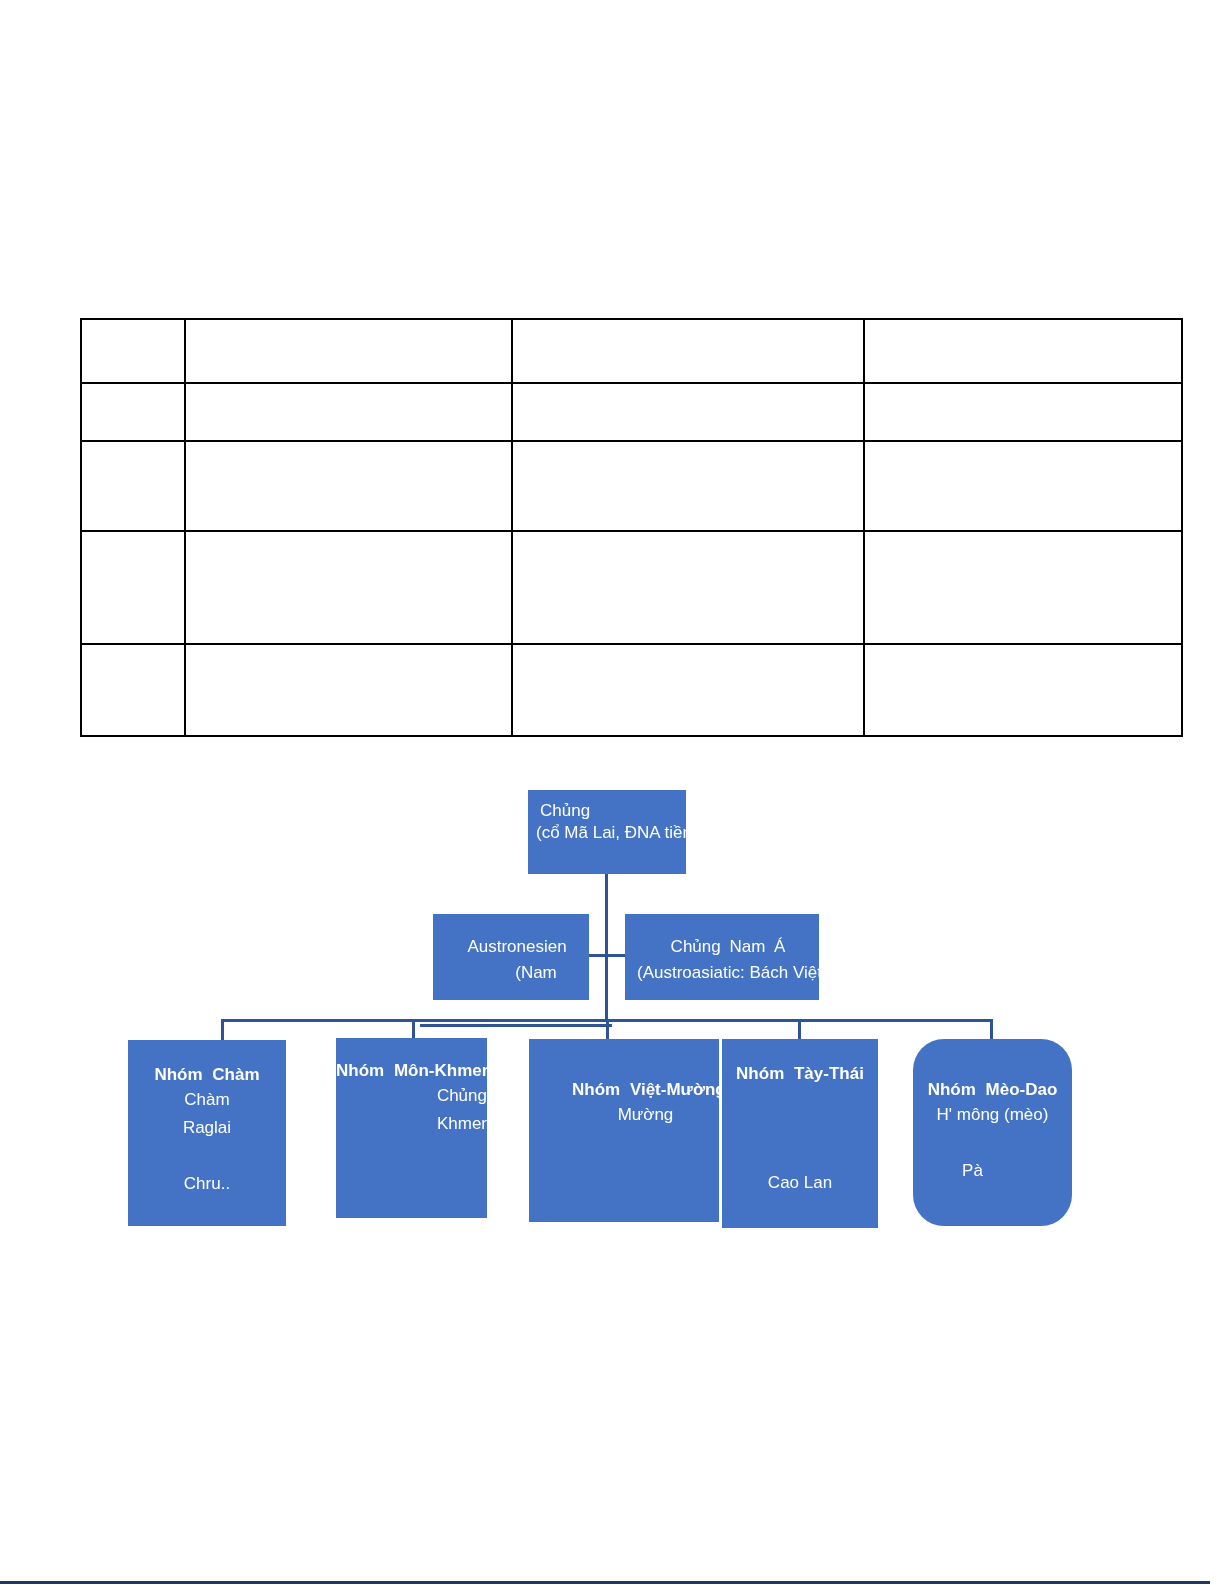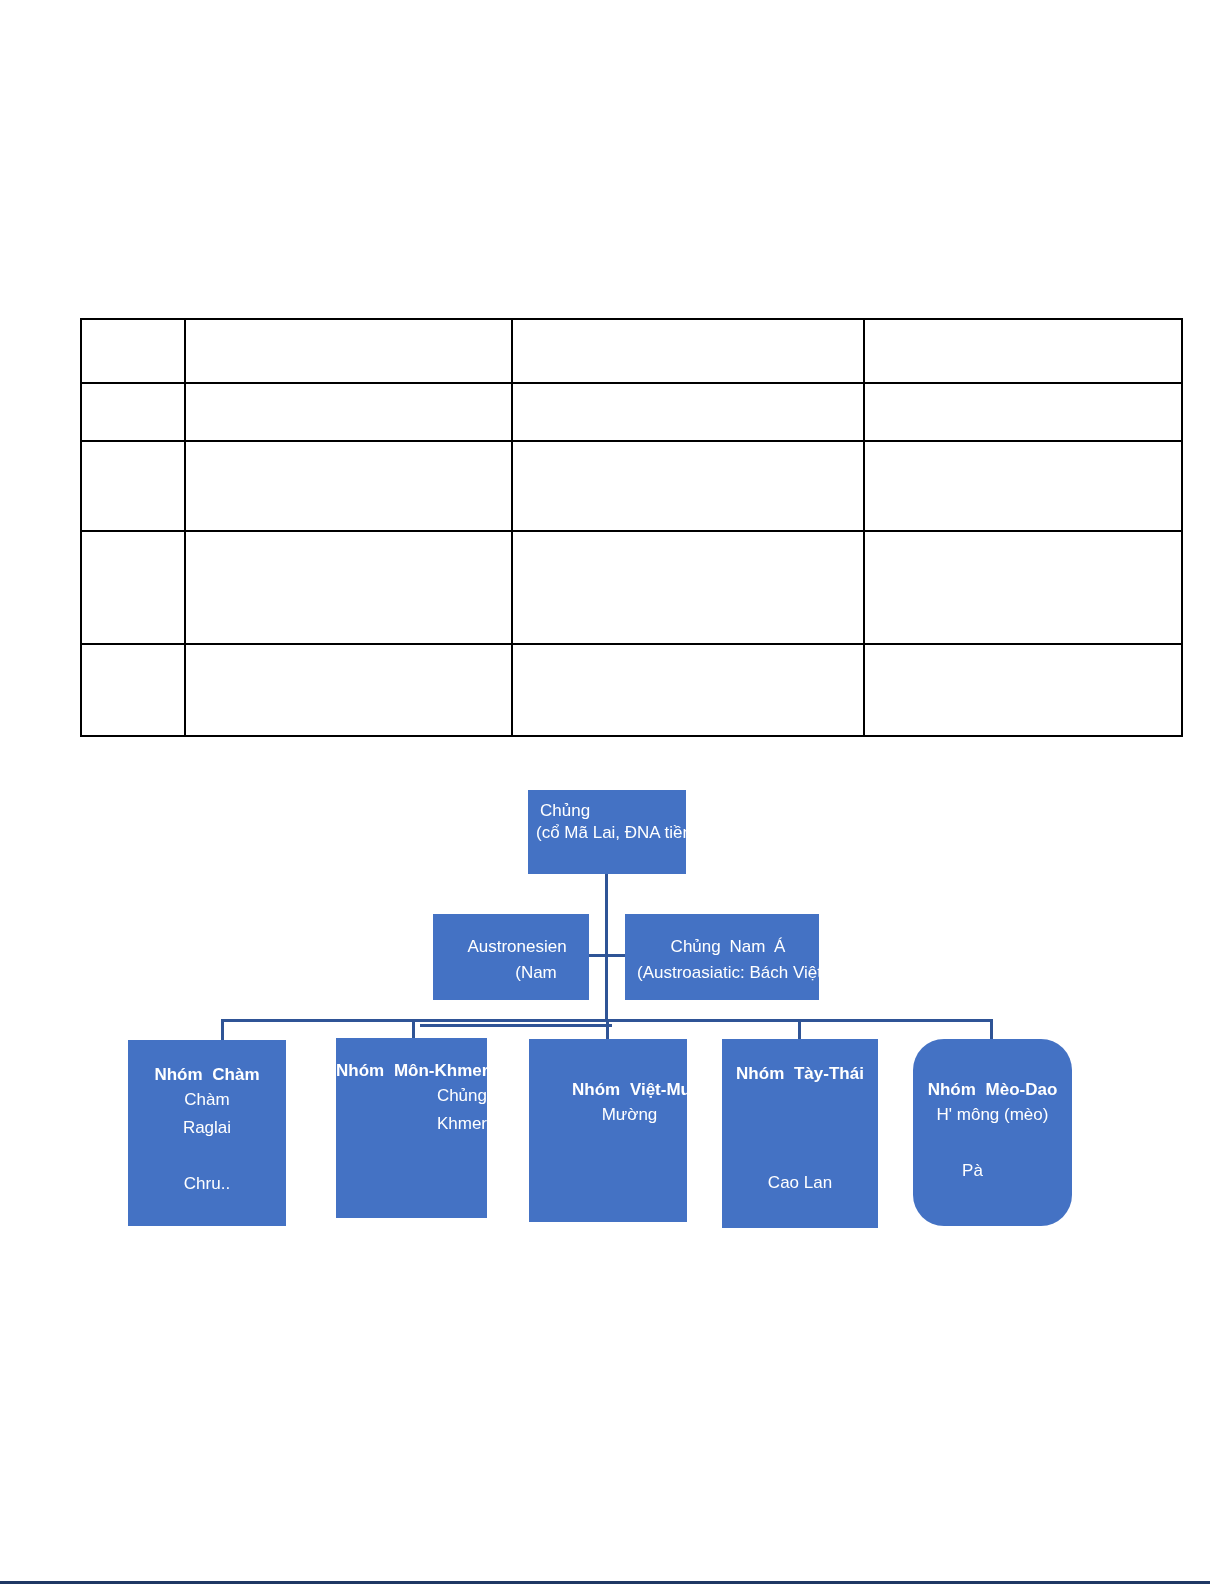--- a/index.html
+++ b/index.html
@@ -107,21 +107,21 @@
   </div>
 
   <div class="obox" style="left:336px;top:1038px;width:151px;height:180px;padding-top:22px;text-align:right;">
     <div class="title">Nhóm Môn-Khmer</div>
     <div class="item">Chủng</div>
     <div class="item">Khmer</div>
     <div class="item"></div>
     <div class="item"></div>
   </div>
 
-  <div class="obox" style="left:529px;top:1039px;width:158px;height:183px;padding-top:40px;padding-left:43px;">
+  <div class="obox" style="left:529px;top:1039px;width:190px;height:183px;padding-top:40px;padding-left:43px;">
     <div class="title">Nhóm Việt-Mường</div>
     <div class="item">Mường</div>
     <div class="item"></div>
     <div class="item"></div>
     <div class="item"></div>
   </div>
 
   <div class="obox" style="left:722px;top:1039px;width:156px;height:189px;padding-top:24px;">
     <div class="title">Nhóm Tày-Thái</div>
     <div class="item"></div>

